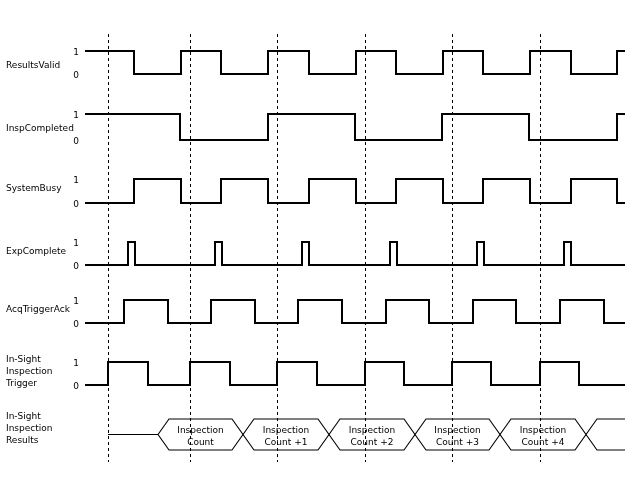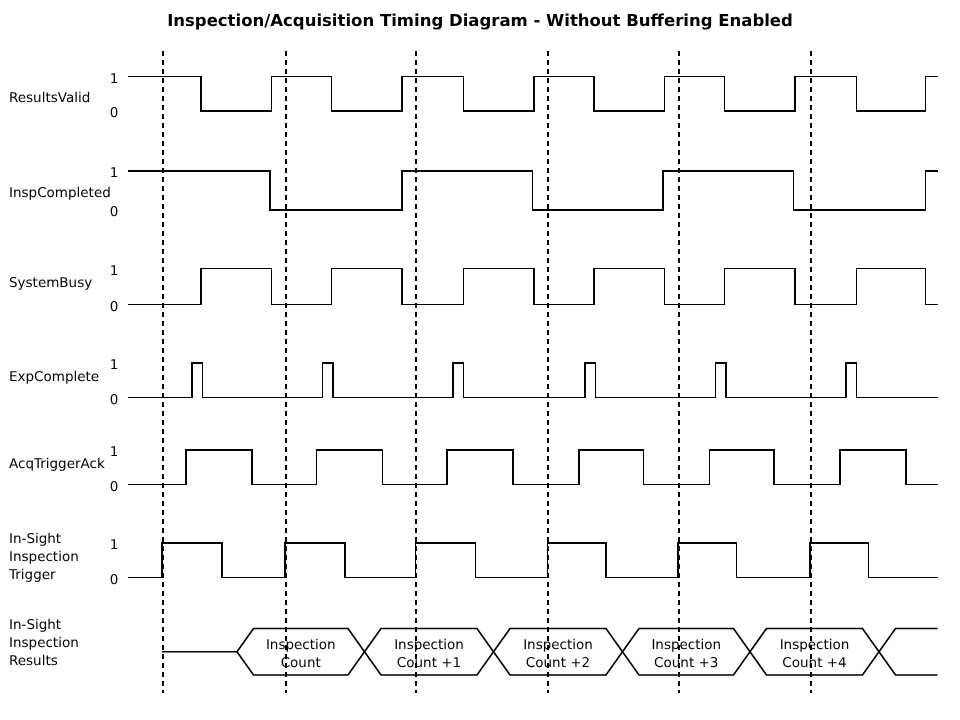--- a/index.html
+++ b/index.html
@@ -68,21 +68,20 @@
     stroke: #000000;
     stroke-width: 1.1;
     stroke-dasharray: 3 3;
     shape-rendering: crispEdges;
   }
 </style>
 </head>
 <body>
 
 <div id="diagram-root">
-  <div id="chart-title">Inspection/Acquisition Timing Diagram - Without Buffering Enabled</div>
   <svg id="timing-svg" width="640" height="480">
     <g id="marker-layer">
         <line x1="108.5" y1="34" x2="108.5" y2="462" class="marker-line"></line>
         <line x1="190.5" y1="34" x2="190.5" y2="462" class="marker-line"></line>
         <line x1="277.5" y1="34" x2="277.5" y2="462" class="marker-line"></line>
         <line x1="365.5" y1="34" x2="365.5" y2="462" class="marker-line"></line>
         <line x1="452.5" y1="34" x2="452.5" y2="462" class="marker-line"></line>
         <line x1="540.5" y1="34" x2="540.5" y2="462" class="marker-line"></line>
       </g>
     <g id="signal-layer">

